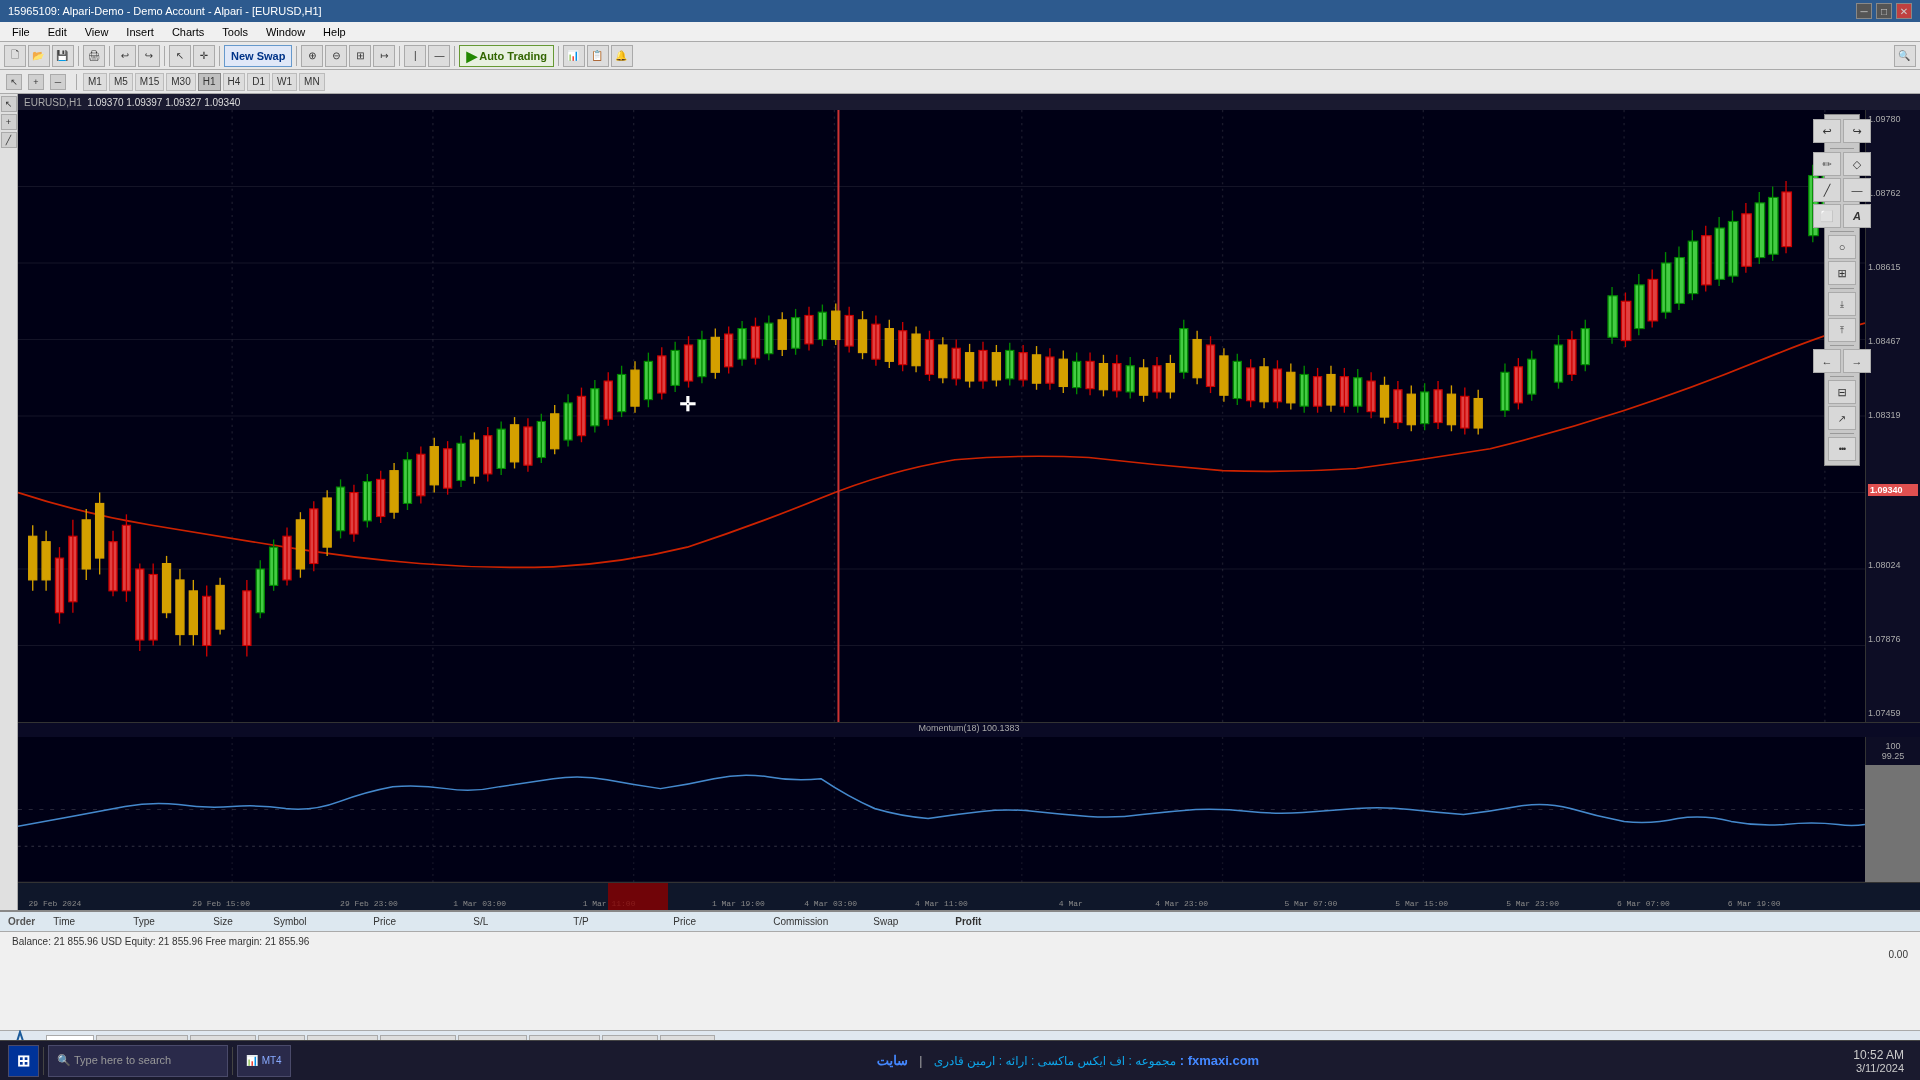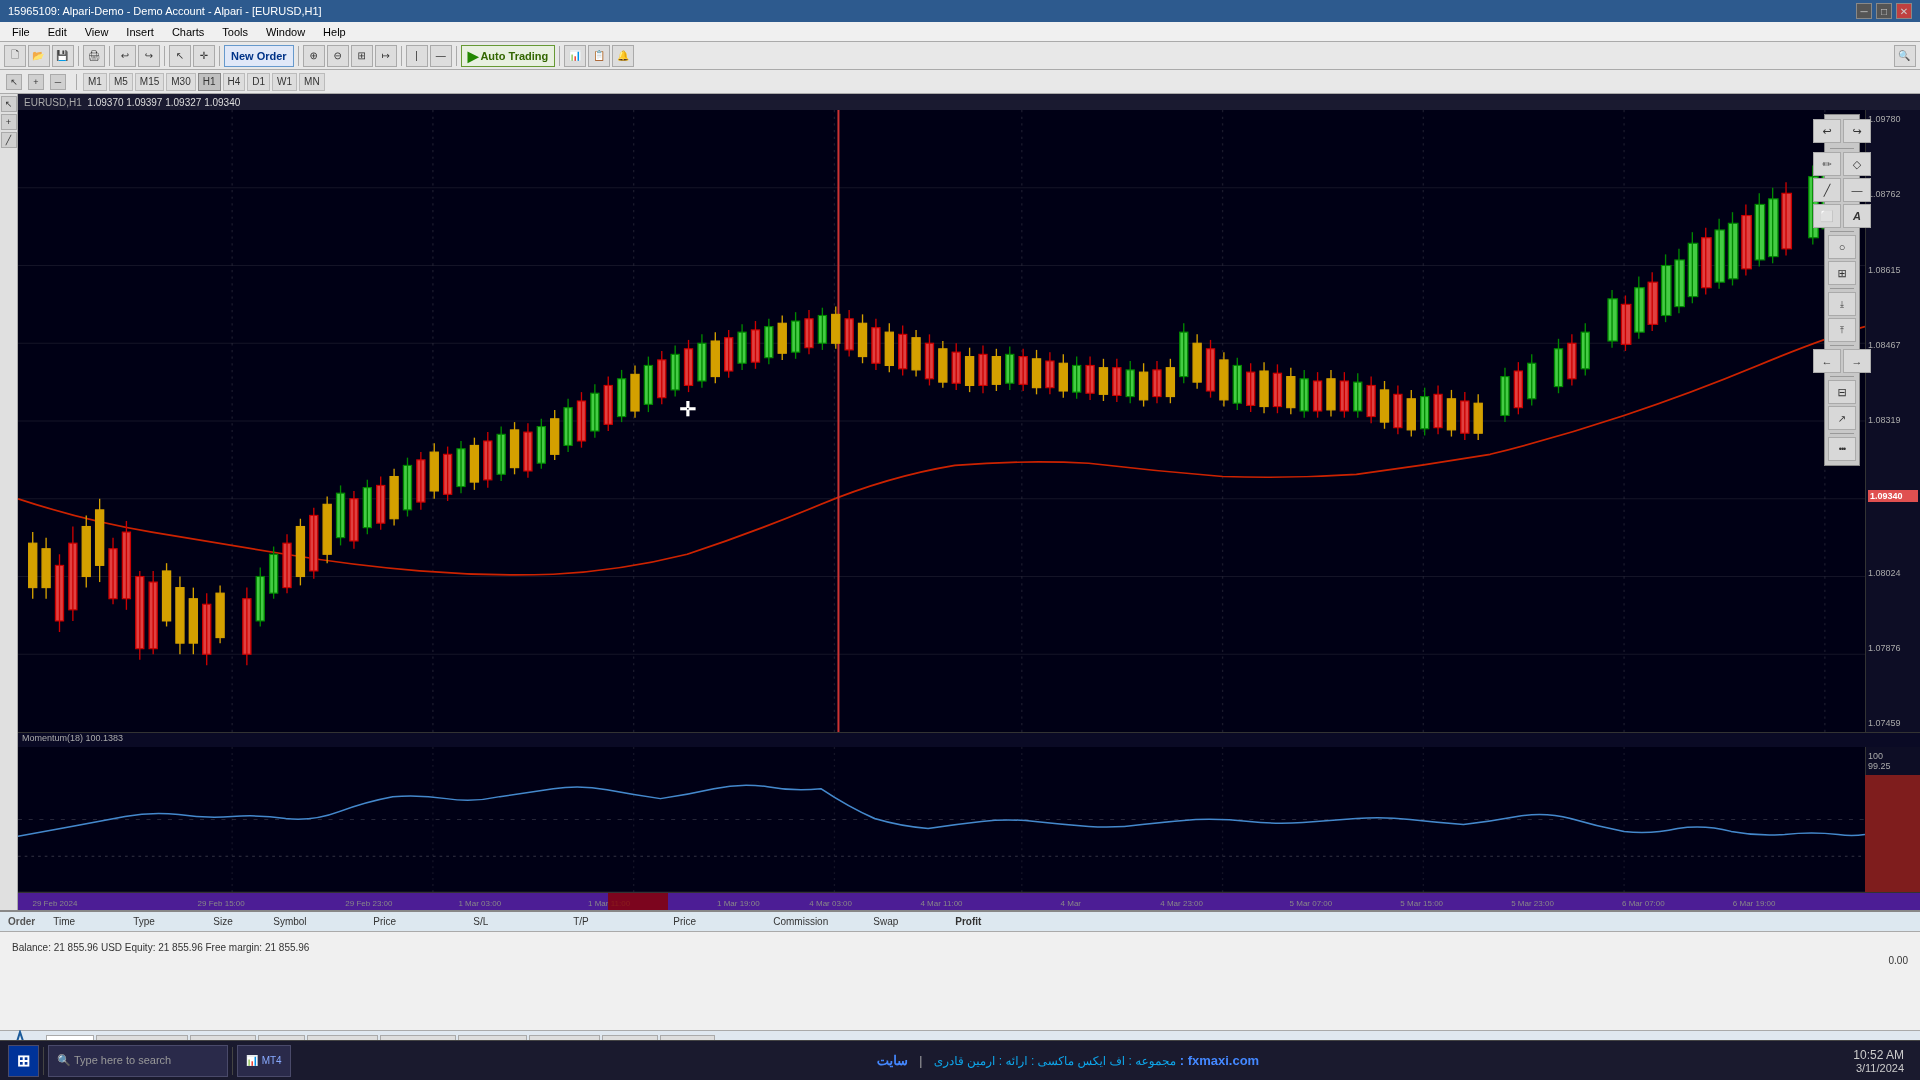--- a/index.html
+++ b/index.html
@@ -148,42 +148,44 @@
     #main-chart {
       flex: 1;
       position: relative;
       background: #000015;
       overflow: hidden;
     }
 
     #momentum-chart {
       height: 160px;
       position: relative;
-      background: #7f1d1d;
+      background: #737373;
       border-top: 1px solid #333;
       overflow: hidden;
+      text-align: center;
     }
 
     #momentum-header {
       height: 14px;
       padding: 0 4px;
       font-size: 9px;
       color: #aaa;
       background: #0a0a25;
     }
 
     
     #time-axis {
-      height: 18px;
-      background: #4c1d95;
+      height: 28px;
+      background: #0f172a;
       border-top: 1px solid #333;
       display: flex;
       align-items: center;
       overflow: hidden;
       position: relative;
+      font-family: Liberation Mono, monospace;
     }
 
     
     #price-axis {
       position: absolute;
       right: 0;
       top: 0;
       width: 55px;
       height: 100%;
       background: #0d0d25;
@@ -205,21 +207,21 @@
     #orders-header {
       height: 20px;
       background: #dde8f0;
       display: flex;
       align-items: center;
       padding: 0 4px;
       border-bottom: 1px solid #aaa;
       gap: 16px;
     }
     #orders-body {
-      padding: 8px 4px;
+      padding: 2px 4px;
       font-size: 10px;
       color: #333;
     }
     #balance-info {
       padding: 2px 8px;
       font-size: 10px;
       color: #333;
     }
 
     
@@ -367,21 +369,21 @@
     <div class="tb-btn">💾</div>
     <div class="tb-sep"></div>
     <div class="tb-btn">🖨</div>
     <div class="tb-sep"></div>
     <div class="tb-btn">↩</div>
     <div class="tb-btn">↪</div>
     <div class="tb-sep"></div>
     <div class="tb-btn">↖</div>
     <div class="tb-btn">✛</div>
     <div class="tb-sep"></div>
-    <div class="tb-btn tb-btn-new-order">New Order</div>
+    <div class="tb-btn tb-btn-new-order">New Swap</div>
     <div class="tb-sep"></div>
     <div class="tb-btn">⊕</div>
     <div class="tb-btn">⊖</div>
     <div class="tb-btn">⊞</div>
     <div class="tb-btn">↦</div>
     <div class="tb-sep"></div>
     <div class="tb-btn">|</div>
     <div class="tb-btn">—</div>
     <div class="tb-sep"></div>
     <div class="tb-btn tb-btn-autotrading">

